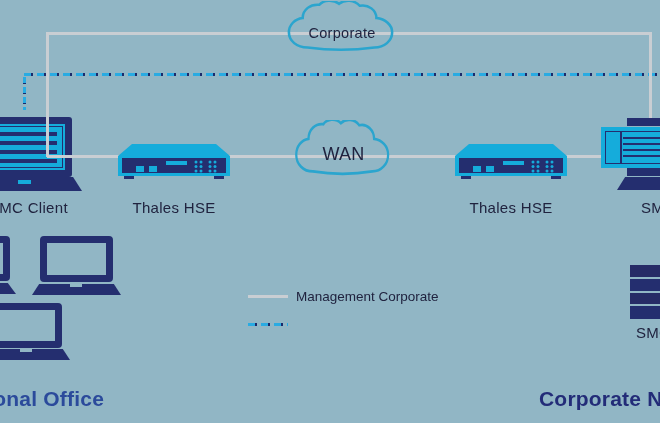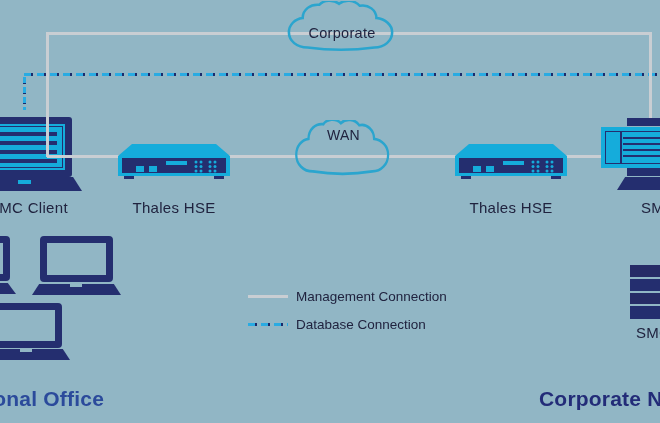--- a/index.html
+++ b/index.html
@@ -48,21 +48,21 @@
     <svg width="118" height="57" viewBox="0 0 120 60" preserveAspectRatio="none">
       <path class="cloud-stroke" d="M 25,49 C 14,49 6,42 6,33 C 6,25 12,19 20,18 C 20,9 28,3 37,4 C 41,-1 51,-2 57,3 C 63,-2 73,-1 78,5 C 87,3 95,10 95,18 C 104,19 111,25 111,33 C 111,42 103,49 93,49 C 71,52 47,52 25,49 Z"></path>
     </svg>
     <div class="abs lbl lbl-c" style="left:0;top:24px;width:100%;font-size:14.5px">Corporate</div>
   </div>
 
   <div class="abs cloud" style="left:291px;top:120px;width:105px;height:63px">
     <svg width="105" height="63" viewBox="0 0 120 60" preserveAspectRatio="none">
       <path class="cloud-stroke" d="M 25,49 C 14,49 6,42 6,33 C 6,25 12,19 20,18 C 20,9 28,3 37,4 C 41,-1 51,-2 57,3 C 63,-2 73,-1 78,5 C 87,3 95,10 95,18 C 104,19 111,25 111,33 C 111,42 103,49 93,49 C 71,52 47,52 25,49 Z"></path>
     </svg>
-    <div class="abs lbl lbl-c" style="left:0;top:7px;width:100%;font-size:14px">WAN</div>
+    <div class="abs lbl lbl-c" style="left:0;top:24px;width:100%;font-size:18px">WAN</div>
   </div>
 
   <svg class="abs dev" style="left:118px;top:144px" width="112" height="38" viewBox="0 0 112 38">
     <polygon class="cyan-f" points="14,0 98,0 112,12 0,12"></polygon>
     <rect class="cyan-f" x="0" y="12" width="112" height="20"></rect>
     <rect class="navy-f" x="4" y="14" width="104" height="15"></rect>
     <rect class="cyan-f" x="18" y="22" width="8" height="6"></rect>
     <rect class="cyan-f" x="31" y="22" width="8" height="6"></rect>
     <rect class="cyan-f" x="48" y="17" width="21" height="4"></rect>
     <circle class="cyan-f" cx="78" cy="18" r="1.5"></circle>
@@ -154,20 +154,19 @@
 
   <div class="abs" style="left:630px;top:265px;width:38px;height:55px">
     <div class="stack-bar" style="top:0;height:12px;background:var(--navy2)"></div>
     <div class="stack-bar" style="top:14px;height:12px;background:var(--navy)"></div>
     <div class="stack-bar" style="top:28px;height:11px;background:var(--navy2)"></div>
     <div class="stack-bar" style="top:41px;height:13px;background:var(--navy)"></div>
   </div>
   <div class="abs lbl" style="left:636px;top:324px">SMC Database</div>
 
   <div class="abs line" style="left:248px;top:295px;width:40px;height:3px"></div>
-  <div class="abs legend-lbl" style="left:296px;top:289px">Management Connection</div>
+  <div class="abs legend-lbl" style="left:296px;top:289px">Management Corporate</div>
   <div class="abs dash-h" style="left:248px;top:323px;width:40px;height:3px"></div>
-  <div class="abs legend-lbl" style="left:296px;top:317px">Database Connection</div>
 
   <div class="abs region-lbl" style="left:-53px;top:387px;color:var(--regionblue)">Regional Office</div>
   <div class="abs region-lbl" style="left:539px;top:387px;color:var(--corpblue)">Corporate Network</div>
 
 </div>
 
 </body></html>

